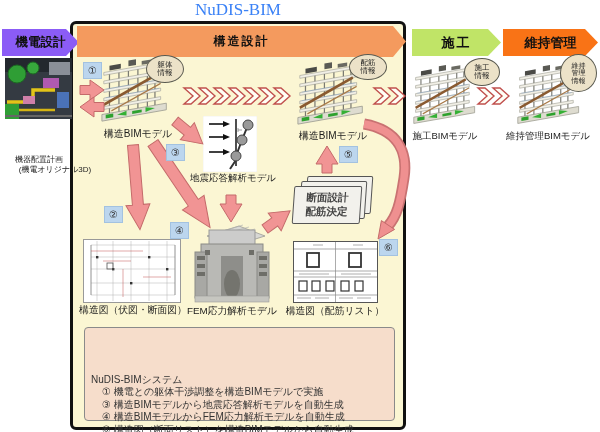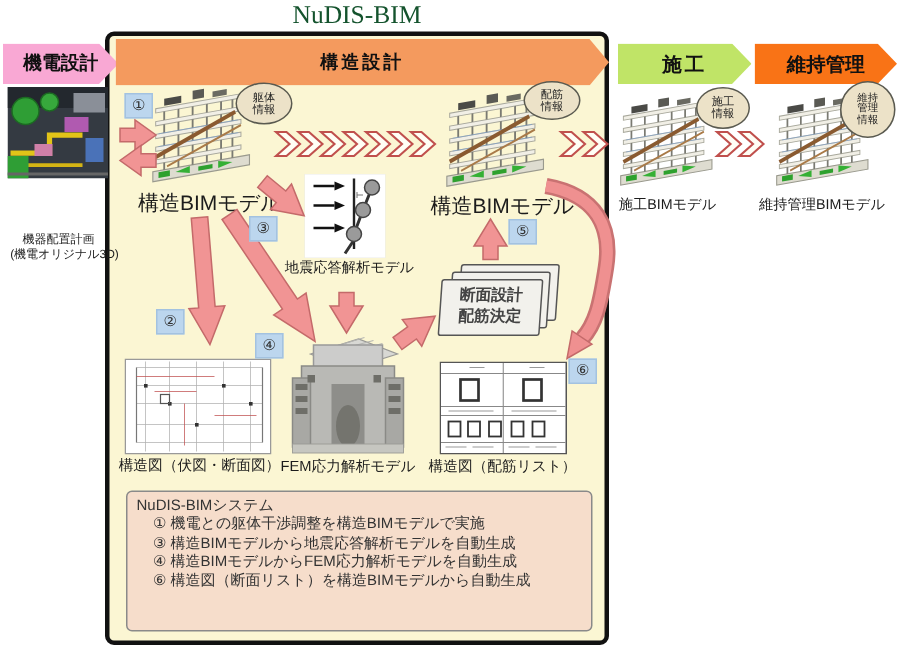--- a/index.html
+++ b/index.html
@@ -3,49 +3,49 @@
 <meta charset="utf-8">
 <style>
   html,body{margin:0;padding:0;background:#fff;}
   #stage{position:relative;width:600px;height:432px;background:#fff;overflow:hidden;
          font-family:"Liberation Sans","DejaVu Sans",sans-serif;color:#1c1c1c;}
   .abs{position:absolute;}
   
   .phase{position:absolute;display:flex;align-items:center;justify-content:center;
          font-weight:bold;color:#111;
          clip-path:polygon(0 0,calc(100% - 13px) 0,100% 50%,calc(100% - 13px) 100%,0 100%);}
-  #arr-kiden{left:2px;top:29px;width:77px;height:27px;background:#f9a8d4;font-size:12.5px;}
+  #arr-kiden{left:2px;top:29px;width:77px;height:27px;background:#8b5cf6;font-size:12.5px;}
   #arr-kouzou{left:77px;top:26px;width:329px;height:31px;background:#f49a5e;font-size:12px;letter-spacing:2px;}
   #arr-sekou{left:412px;top:29px;width:89px;height:27px;background:#c0e467;font-size:13px;letter-spacing:2px;}
   #arr-iji{left:503px;top:29px;width:95px;height:27px;background:#f97316;font-size:13px;}
   
   #panel{left:70px;top:21px;width:336px;height:409px;background:#fbf6d3;
          border:3px solid #111;border-radius:6px;box-sizing:border-box;}
   
   #title{left:150px;top:0px;width:176px;text-align:center;font-family:"Liberation Serif","DejaVu Serif",serif;
-         font-size:17px;color:#14532d;}
-  
-  .lbl{position:absolute;text-align:center;font-size:14px;color:#1c1c1c;white-space:nowrap;}
+         font-size:17px;color:#3b82f6;}
+  
+  .lbl{position:absolute;text-align:center;font-size:10px;color:#1c1c1c;white-space:nowrap;}
   .lbl-s{font-size:8px;margin-top:33px;}
   
   .oval{position:absolute;border-radius:50%;background:#ece2c8;border:1px solid #5a5a50;
         display:flex;align-items:center;justify-content:center;text-align:center;
         font-size:7.5px;line-height:1.08;white-space:pre-line;color:#222;z-index:5;}
   
   .badge{position:absolute;width:17px;height:15px;background:#bcd6ee;border:1px solid #a3c2e0;
          display:flex;align-items:center;justify-content:center;font-size:10px;color:#333;z-index:6;}
   
   .sheet{position:absolute;width:64px;height:36px;background:#f2f1ec;border:1.5px solid #555;
          border-radius:2px;transform:skewX(-4deg);}
   #sheet-front{display:flex;flex-direction:column;align-items:center;justify-content:center;
          font-size:10.5px;font-weight:bold;color:#444;line-height:1.3;}
   
   #legend{left:84px;top:327px;width:311px;height:94px;background:#f6ddcb;border:1px solid #8a8a8a;
           border-radius:4px;box-sizing:border-box;padding:3px 6px;z-index:4;}
-  #legend .t{font-size:10px;color:#333;line-height:13px;}
+  #legend .t{font-size:10px;color:#333;line-height:13px;margin-top:42px;}
   #legend .i{font-size:10px;color:#333;line-height:12.7px;padding-left:11px;white-space:nowrap;}
   svg{display:block;}
   .layer{position:absolute;left:0;top:0;pointer-events:none;}
 </style>
 </head>
 <body>
 
 <div id="stage">
 
   <svg width="0" height="0" style="position:absolute">
@@ -95,41 +95,41 @@
     <circle cx="28" cy="10" r="6" fill="#37a83c" stroke="#1c6b22"></circle>
     <rect x="38" y="20" width="16" height="10" fill="#b05ab0"></rect>
     <path d="M2 44 h26 v-12 h22" stroke="#e2c418" stroke-width="3.5" fill="none"></path>
     <path d="M10 52 h40" stroke="#d4b414" stroke-width="2.5"></path>
     <rect x="0" y="46" width="14" height="15" fill="#2f9e35"></rect>
     <rect x="18" y="38" width="12" height="8" fill="#cf7fa8"></rect>
     <rect x="52" y="34" width="12" height="16" fill="#4a72b8"></rect>
     <path d="M0 58 h67" stroke="#666" stroke-width="2"></path>
   </svg>
   <div class="lbl lbl-s" style="left:2px;top:121px;width:74px">機器配置計画</div>
-  <div class="lbl lbl-s" style="left:4px;top:131px;width:78px">(機電オリジナル3D)</div>
+  <div class="lbl lbl-s" style="left:16px;top:131px;width:78px">(機電オリジナル3D)</div>
 
   <svg class="abs" style="left:100px;top:57px" width="72" height="67" viewBox="0 0 76 70">
       <use href="#bim-b"></use>
     </svg>
   <svg class="abs" style="left:296px;top:60px" width="72" height="67" viewBox="0 0 76 70">
       <use href="#bim-b"></use>
     </svg>
   <svg class="abs" style="left:412px;top:63px" width="68" height="63" viewBox="0 0 76 70">
       <use href="#bim-b"></use>
     </svg>
   <svg class="abs" style="left:516px;top:63px" width="68" height="63" viewBox="0 0 76 70">
       <use href="#bim-b"></use>
     </svg>
 
   <div class="lbl" style="left:92px;top:127px;width:92px">構造BIMモデル</div>
   <div class="lbl" style="left:287px;top:129px;width:92px">構造BIMモデル</div>
   <div class="lbl" style="left:403px;top:130px;width:84px;font-size:9.5px">施工BIMモデル</div>
   <div class="lbl" style="left:500px;top:130px;width:96px;font-size:9.5px">維持管理BIMモデル</div>
 
-  <div class="oval" style="left:157px;top:55px;width:36px;height:26px">躯体
+  <div class="oval" style="left:146px;top:55px;width:36px;height:26px">躯体
 情報</div>
   <div class="oval" style="left:349px;top:54px;width:36px;height:24px">配筋
 情報</div>
   <div class="oval" style="left:464px;top:58px;width:34px;height:26px">施工
 情報</div>
   <div class="oval" style="left:560px;top:54px;width:35px;height:36px;font-size:7px">維持
 管理
 情報</div>
 
   <svg class="abs" style="left:203px;top:116px" width="54" height="56" viewBox="0 0 54 56">

